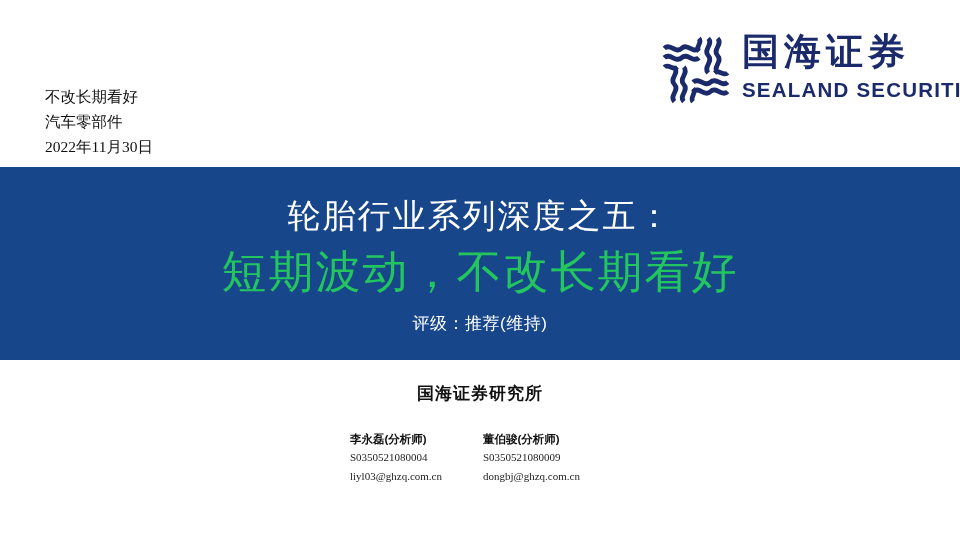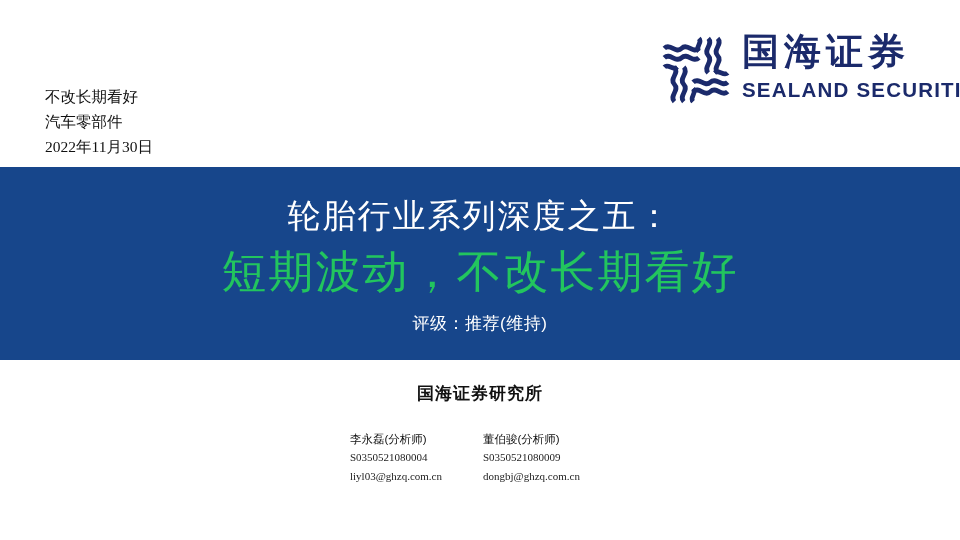--- a/index.html
+++ b/index.html
@@ -152,21 +152,21 @@
     display: flex;
     flex-direction: row;
     gap: 0px;
   }
   .analyst-col {
     width: 133px;
     color: #1a1a1a;
   }
   .analyst-name {
     font-size: 11.5px;
-    font-weight: normal;
+    font-weight: bold;
     line-height: 18px;
     white-space: nowrap;
     color: #111111;
   }
   .analyst-id,
   .analyst-email {
     font-family: Liberation Serif, serif;
     font-size: 11px;
     line-height: 19px;
     white-space: nowrap;

